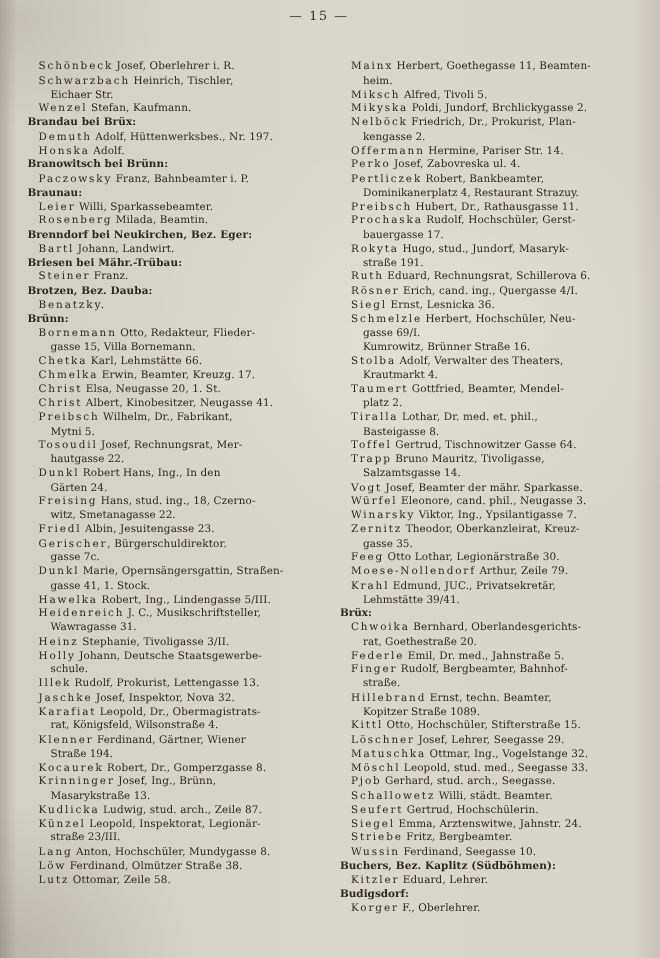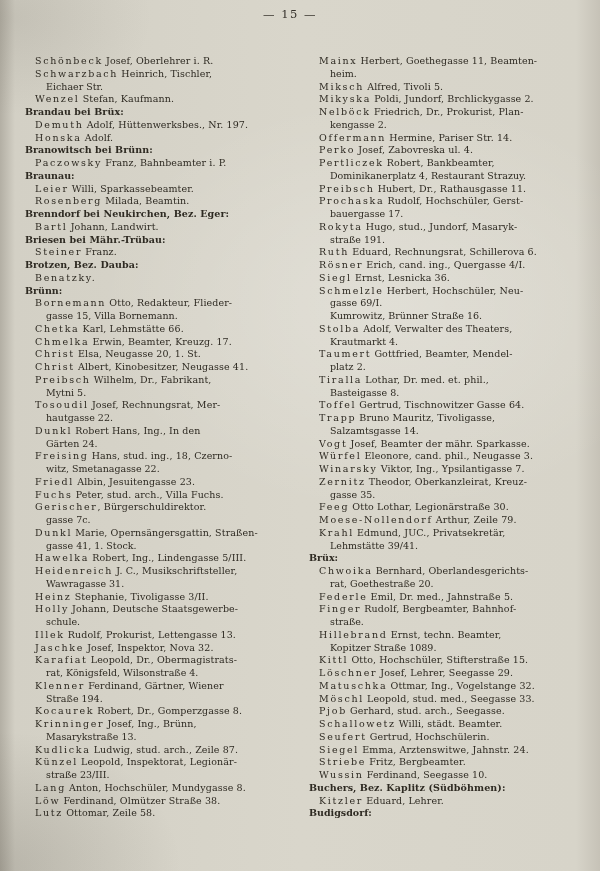--- a/index.html
+++ b/index.html
@@ -90,21 +90,20 @@
         <div class="line entry"><span class="surname">Christ</span><span class="rest"> Albert, Kinobesitzer, Neugasse 41.</span></div>
         <div class="line entry"><span class="surname">Preibsch</span><span class="rest"> Wilhelm, Dr., Fabrikant,</span></div>
         <div class="line cont">Mytni 5.</div>
         <div class="line entry"><span class="surname">Tosoudil</span><span class="rest"> Josef, Rechnungsrat, Mer-</span></div>
         <div class="line cont">hautgasse 22.</div>
         <div class="line entry"><span class="surname">Dunkl</span><span class="rest"> Robert Hans, Ing., In den</span></div>
         <div class="line cont">Gärten 24.</div>
         <div class="line entry"><span class="surname">Freising</span><span class="rest"> Hans, stud. ing., 18, Czerno-</span></div>
         <div class="line cont">witz, Smetanagasse 22.</div>
         <div class="line entry"><span class="surname">Friedl</span><span class="rest"> Albin, Jesuitengasse 23.</span></div>
-        <div class="line entry"><span class="surname">Fuchs</span><span class="rest"> Peter, stud. arch., Villa Fuchs.</span></div>
         <div class="line entry"><span class="surname">Gerischer</span><span class="rest">, Bürgerschuldirektor.</span></div>
         <div class="line cont">gasse 7c.</div>
         <div class="line entry"><span class="surname">Dunkl</span><span class="rest"> Marie, Opernsängersgattin, Straßen-</span></div>
         <div class="line cont">gasse 41, 1. Stock.</div>
         <div class="line entry"><span class="surname">Hawelka</span><span class="rest"> Robert, Ing., Lindengasse 5/III.</span></div>
         <div class="line entry"><span class="surname">Heidenreich</span><span class="rest"> J. C., Musikschriftsteller,</span></div>
         <div class="line cont">Wawragasse 31.</div>
         <div class="line entry"><span class="surname">Heinz</span><span class="rest"> Stephanie, Tivoligasse 3/II.</span></div>
         <div class="line entry"><span class="surname">Holly</span><span class="rest"> Johann, Deutsche Staatsgewerbe-</span></div>
         <div class="line cont">schule.</div>
@@ -178,15 +177,16 @@
         <div class="line entry"><span class="surname">Möschl</span><span class="rest"> Leopold, stud. med., Seegasse 33.</span></div>
         <div class="line entry"><span class="surname">Pjob</span><span class="rest"> Gerhard, stud. arch., Seegasse.</span></div>
         <div class="line entry"><span class="surname">Schallowetz</span><span class="rest"> Willi, städt. Beamter.</span></div>
         <div class="line entry"><span class="surname">Seufert</span><span class="rest"> Gertrud, Hochschülerin.</span></div>
         <div class="line entry"><span class="surname">Siegel</span><span class="rest"> Emma, Arztenswitwe, Jahnstr. 24.</span></div>
         <div class="line entry"><span class="surname">Striebe</span><span class="rest"> Fritz, Bergbeamter.</span></div>
         <div class="line entry"><span class="surname">Wussin</span><span class="rest"> Ferdinand, Seegasse 10.</span></div>
         <div class="line heading"><span class="town">Buchers,</span><span class="rest"> Bez. Kaplitz (Südböhmen):</span></div>
         <div class="line entry"><span class="surname">Kitzler</span><span class="rest"> Eduard, Lehrer.</span></div>
         <div class="line heading"><span class="town">Budigsdorf:</span></div>
+        <div class="line entry"><span class="surname">Korger</span><span class="rest"> F., Oberlehrer.</span></div>
       </div>
   </div>
 </div>
 
 </body></html>

